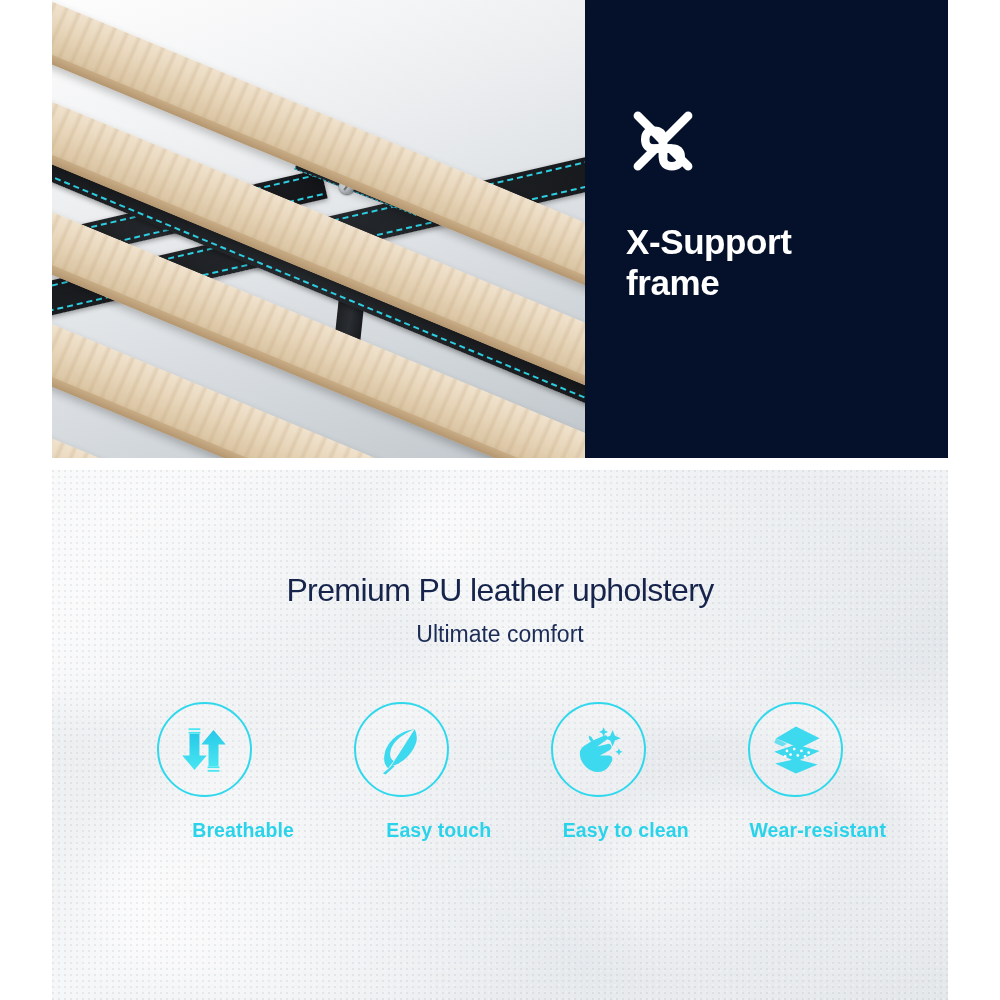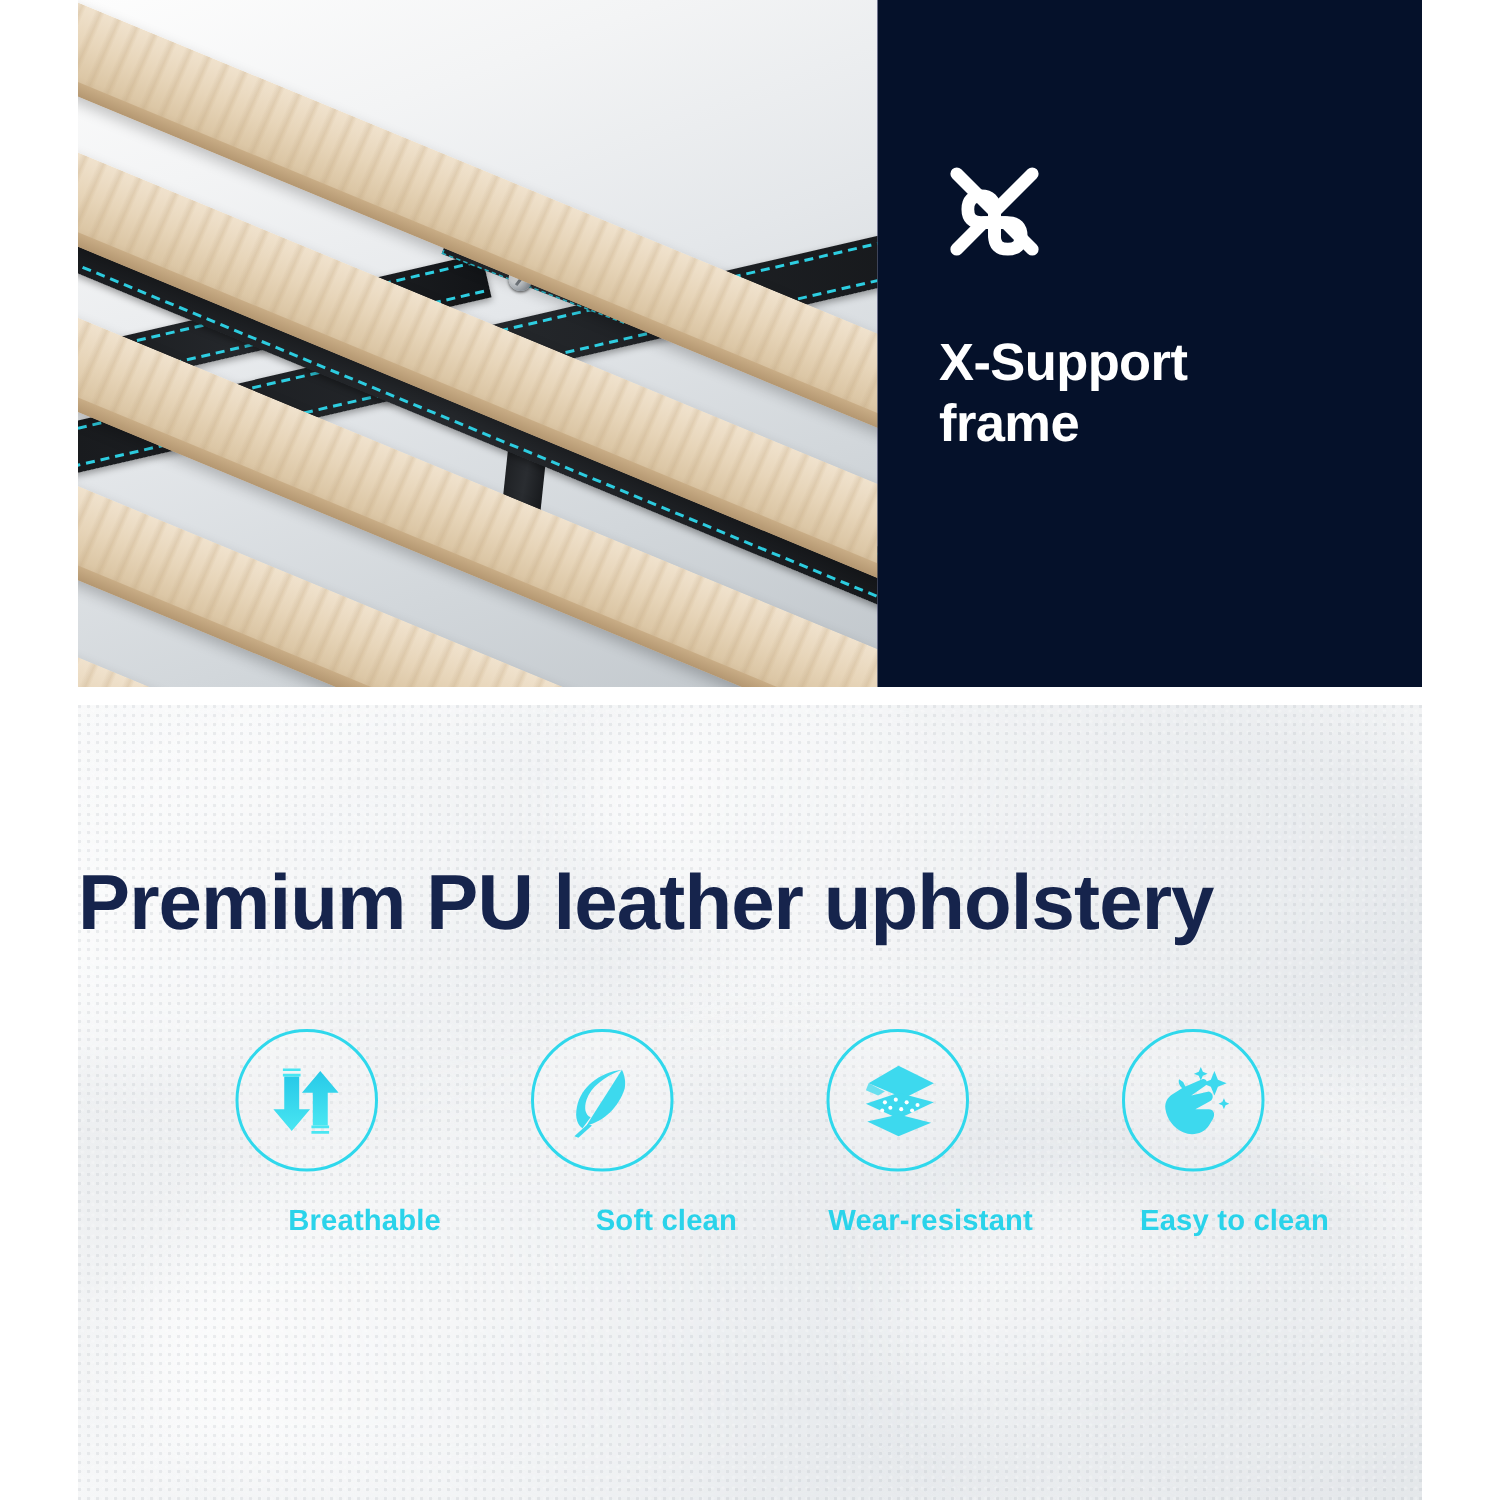--- a/index.html
+++ b/index.html
@@ -230,22 +230,23 @@
       radial-gradient(circle at 1px 1px, rgba(150,158,166,.55) 0.9px, rgba(0,0,0,0) 1.4px),
       radial-gradient(circle at 3px 4px, rgba(255,255,255,.75) 0.9px, rgba(0,0,0,0) 1.4px);
     background-size: 6px 6px, 7px 7px;
   }
 
   .bottom-content { position: relative; z-index: 3; }
 
   .bottom-title {
     margin: 0;
     padding-top: 102px;
-    font-size: 52px;
-    font-weight: 700;
+    text-align: center;
+    font-size: 32px;
+    font-weight: 400;
     letter-spacing: -0.6px;
     color: #16244c;
     text-shadow: 0 1px 1px rgba(255,255,255,.55);
   }
   .bottom-sub {
     margin: 12px 0 0 0;
     text-align: center;
     font-size: 23px;
     font-weight: 400;
     color: #1c2c56;
@@ -319,20 +320,21 @@
 
   <div class="panel-bottom">
     <div class="fold fold-1"></div>
     <div class="fold fold-2"></div>
     <div class="fold fold-3"></div>
     <div class="fold fold-4"></div>
     <div class="grain"></div>
 
     <div class="bottom-content">
       <h1 class="bottom-title">Premium PU leather upholstery</h1>
+      <p class="bottom-sub">Ultimate comfort</p>
 
       <div class="features">
 
         <div class="feature">
           <div class="feature-circle">
             <svg width="58" height="58" viewBox="0 0 64 64">
               <defs>
                 <linearGradient id="cy1" x1="0" y1="0" x2="0" y2="1">
                   <stop offset="0" stop-color="#27c9e8"></stop>
                     <stop offset="1" stop-color="#49e6f2"></stop>
@@ -356,21 +358,36 @@
         <div class="feature">
           <div class="feature-circle">
             <svg width="58" height="58" viewBox="0 0 64 64">
               <g fill="#3dd9ee">
                 <path d="M47 9 C30 11 17 22 14 36 C12 45 15 50 18 52 L24 44 C20 42 19 37 21 31 C24 22 34 14 47 9 Z"></path>
                 <path d="M47 9 C40 20 33 31 26 42 L21 50 C34 47 45 36 49 23 C50 18 49 13 47 9 Z"></path>
                 <path d="M22 49 L12 58 L15 59 L25 50 Z"></path>
               </g>
             </svg>
           </div>
-          <div class="feature-label">Soft clean</div>
+          <div class="feature-label">Easy touch</div>
+        </div>
+
+        <div class="feature">
+          <div class="feature-circle">
+            <svg width="58" height="58" viewBox="0 0 64 64">
+              <g fill="#3dd9ee">
+                <path d="M18 26 C14 28 10 32 11 38 C12 45 17 52 24 55 C31 58 39 56 43 50 L46 45 C48 41 46 38 43 38 L33 38 L44 32 C47 30 46 26 43 25 L30 28 L40 21 C43 19 41 15 38 16 L24 22 Z"></path>
+                <path d="M25 24 C22 22 20 19 21 16 L24 18 C25 20 26 22 27 23 Z"></path>
+                <path d="M47 10 l2.6 6.4 L56 19 l-6.4 2.6 L47 28 l-2.6-6.4 L38 19 l6.4-2.6 Z"></path>
+                <path d="M37 7 l1.5 3.5 L42 12 l-3.5 1.5 L37 17 l-1.5-3.5 L32 12 l3.5-1.5 Z"></path>
+                <path d="M54 30 l1.2 2.8 L58 34 l-2.8 1.2 L54 38 l-1.2-2.8 L50 34 l2.8-1.2 Z"></path>
+              </g>
+            </svg>
+          </div>
+          <div class="feature-label">Easy to clean</div>
         </div>
 
         <div class="feature">
           <div class="feature-circle">
             <svg width="58" height="58" viewBox="0 0 64 64">
               <g fill="#3dd9ee">
                 <path d="M32 6 L58 19 L36 30 L10 19 Z"></path>
                 <path d="M10 19 L22 25 L17 28 L8 24 Z" opacity=".75"></path>
                 <path d="M32 26 L58 33 L32 45 L8 34 Z"></path>
                 <path d="M32 42 L56 48 L32 58 L9 47 Z"></path>
@@ -383,32 +400,17 @@
                 <circle cx="26" cy="37" r="1.5"></circle>
                   <circle cx="34" cy="38" r="1.5"></circle>
                 <circle cx="42" cy="39" r="1.5"></circle>
                   <circle cx="20" cy="39" r="1.5"></circle>
               </g>
             </svg>
           </div>
           <div class="feature-label">Wear-resistant</div>
         </div>
 
-        <div class="feature">
-          <div class="feature-circle">
-            <svg width="58" height="58" viewBox="0 0 64 64">
-              <g fill="#3dd9ee">
-                <path d="M18 26 C14 28 10 32 11 38 C12 45 17 52 24 55 C31 58 39 56 43 50 L46 45 C48 41 46 38 43 38 L33 38 L44 32 C47 30 46 26 43 25 L30 28 L40 21 C43 19 41 15 38 16 L24 22 Z"></path>
-                <path d="M25 24 C22 22 20 19 21 16 L24 18 C25 20 26 22 27 23 Z"></path>
-                <path d="M47 10 l2.6 6.4 L56 19 l-6.4 2.6 L47 28 l-2.6-6.4 L38 19 l6.4-2.6 Z"></path>
-                <path d="M37 7 l1.5 3.5 L42 12 l-3.5 1.5 L37 17 l-1.5-3.5 L32 12 l3.5-1.5 Z"></path>
-                <path d="M54 30 l1.2 2.8 L58 34 l-2.8 1.2 L54 38 l-1.2-2.8 L50 34 l2.8-1.2 Z"></path>
-              </g>
-            </svg>
-          </div>
-          <div class="feature-label">Easy to clean</div>
-        </div>
-
       </div>
     </div>
   </div>
 
 </div>
 
 </body></html>

